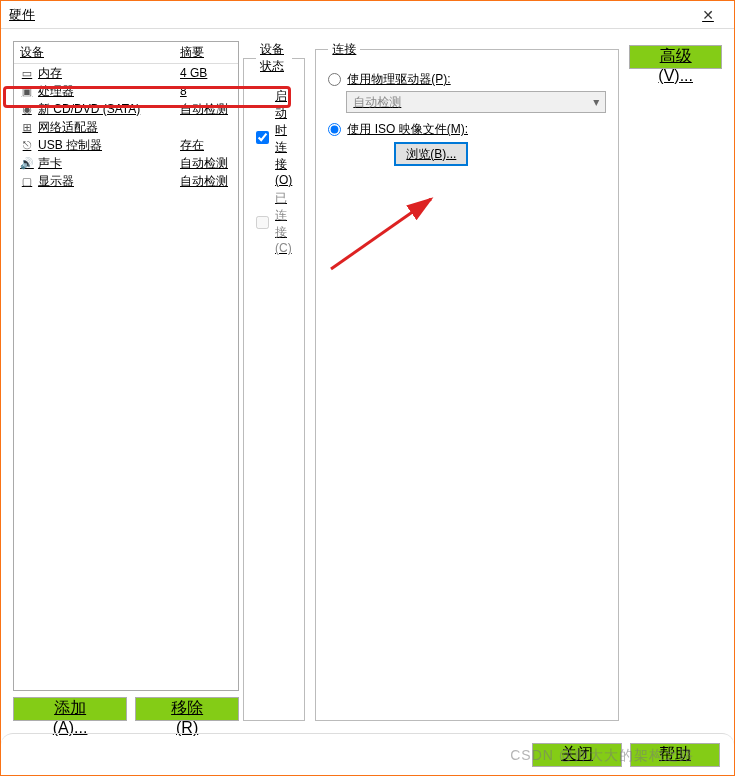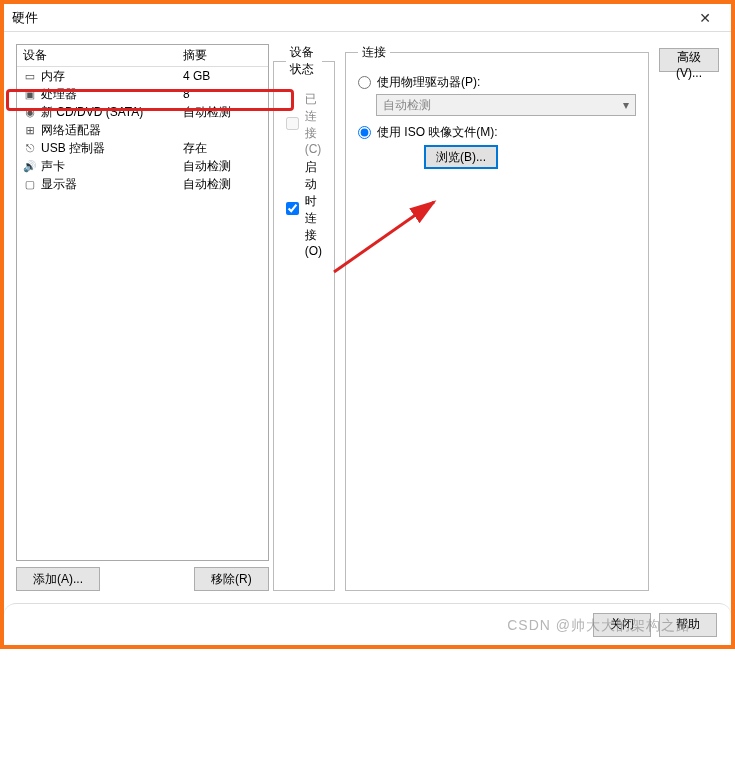--- a/index.html
+++ b/index.html
@@ -7,25 +7,26 @@
       font-family: "Microsoft YaHei", "Segoe UI", sans-serif;
       font-size: 12px;
       background: #fff;
       width: 735px;
       height: 776px;
       position: relative;
       color: #000;
     }
     .dialog {
       width: 735px;
-      height: 649px;
-      border: 4px solid #f97316;
+      height: 776px;
+      border: 1px solid #f97316;
       background: #fff;
       display: flex;
       flex-direction: column;
+      text-decoration: underline;
     }
     .titlebar {
       height: 28px;
       display: flex;
       align-items: center;
       justify-content: space-between;
       padding: 0 8px;
       border-bottom: 1px solid #ddd;
     }
     .titlebar-title { font-size: 13px; }
@@ -97,24 +98,24 @@
       pointer-events: none;
     }
     .left-buttons {
       display: flex;
       justify-content: space-between;
       gap: 8px;
       margin-top: 6px;
     }
     .btn {
       height: 24px;
-      padding: 0 16px;
-      background: #e5e5e5;
+      padding: 0 28px;
+      background: #84cc16;
       border: 1px solid #adadad;
-      font-size: 12px;
+      font-size: 16px;
       cursor: pointer;
       font-family: inherit;
     }
     .right-panel {
       flex: 1;
       display: flex;
       flex-direction: row;
       gap: 10px;
     }
     fieldset {
@@ -297,26 +298,26 @@
       <div class="left-buttons">
         <button class="btn">添加(A)...</button>
         <button class="btn">移除(R)</button>
       </div>
     </div>
 
     <div class="right-panel">
       <fieldset>
         <legend>设备状态</legend>
         <div class="checkbox-row">
+          <input type="checkbox" checked="" style="">
+          <label>启动时连接(O)</label>
+        </div>
+        <div class="checkbox-row">
           <input type="checkbox" disabled="" style="">
           <label class="disabled-label">已连接(C)</label>
-        </div>
-        <div class="checkbox-row">
-          <input type="checkbox" checked="" style="">
-          <label>启动时连接(O)</label>
         </div>
       </fieldset>
 
       <fieldset>
         <legend>连接</legend>
 
         <div class="radio-row">
           <input type="radio" name="conn" style="">
           <label>使用物理驱动器(P):</label>
         </div>

